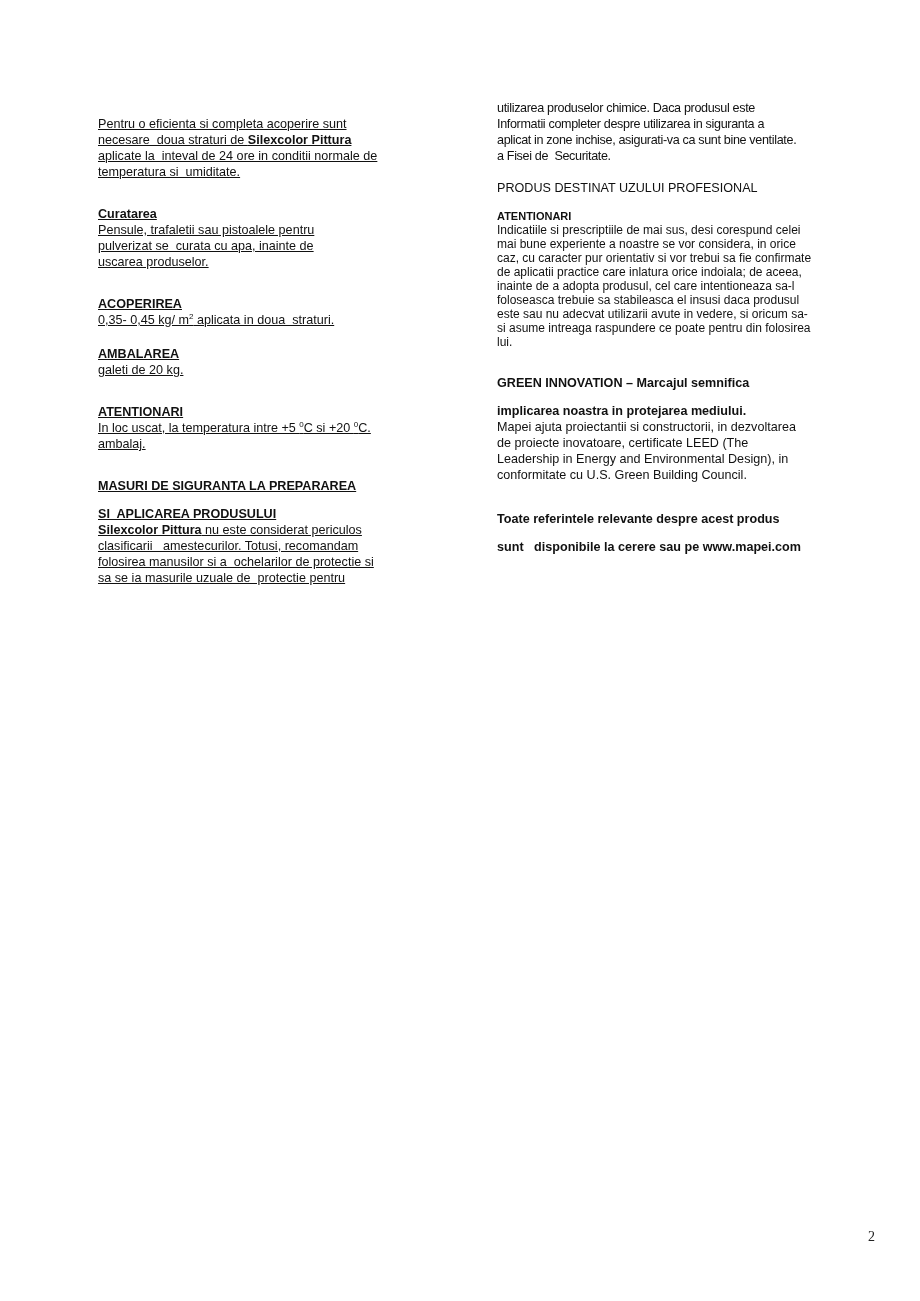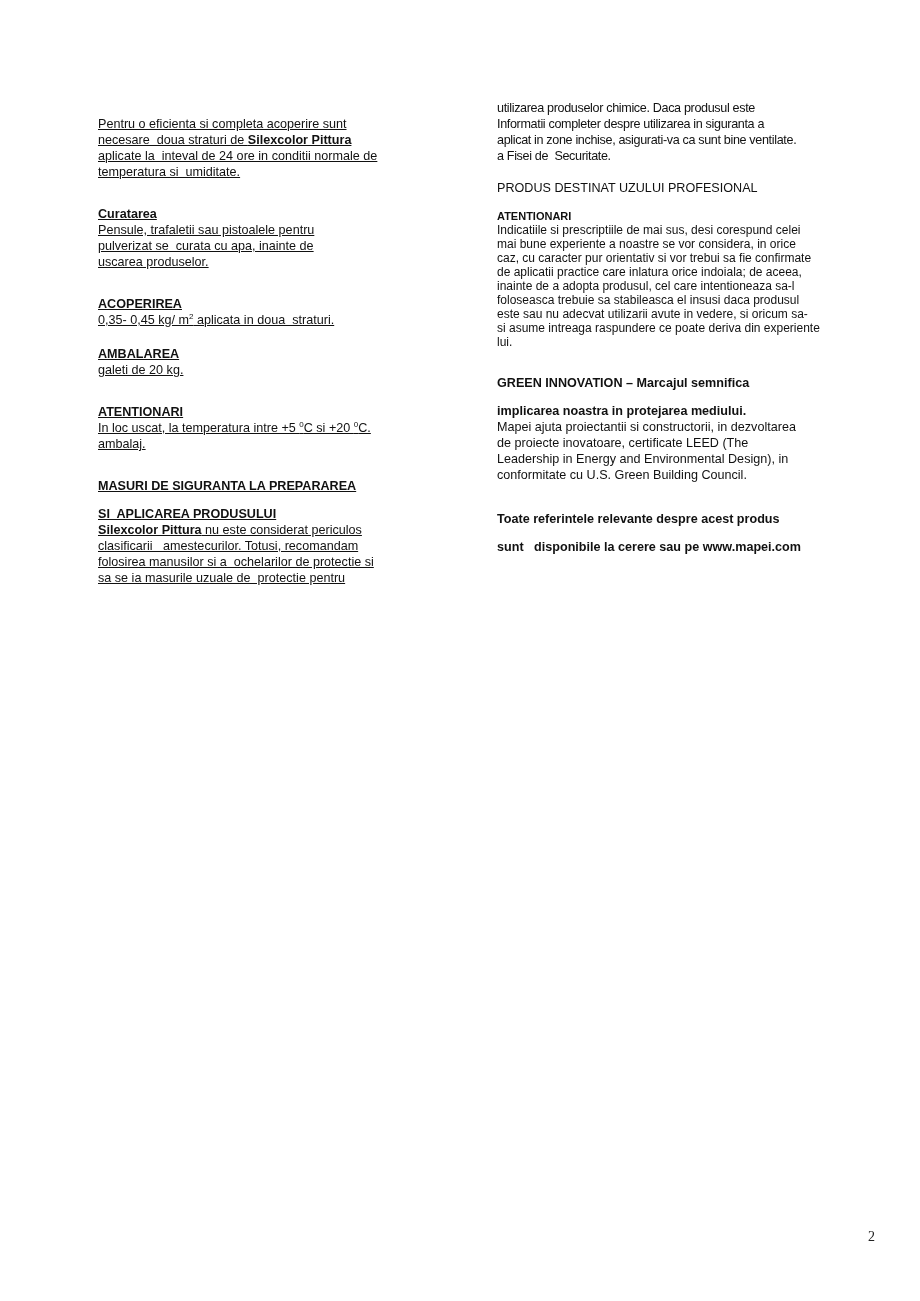--- a/index.html
+++ b/index.html
@@ -85,21 +85,21 @@
 
   <div>
     <span class="hs">ATENTIONARI</span>
     <span class="it">Indicatiile si prescriptiile de mai sus, desi corespund celei</span>
     <span class="it">mai bune experiente a noastre se vor considera, in orice</span>
     <span class="it">caz, cu caracter pur orientativ si vor trebui sa fie confirmate</span>
     <span class="it">de aplicatii practice care inlatura orice indoiala; de aceea,</span>
     <span class="it">inainte de a adopta produsul, cel care intentioneaza sa-l</span>
     <span class="it">foloseasca trebuie sa stabileasca el insusi daca produsul</span>
     <span class="it">este sau nu adecvat utilizarii avute in vedere, si oricum sa-</span>
-    <span class="it">si asume intreaga raspundere ce poate deriva din experiente</span>
+    <span class="it">si asume intreaga raspundere ce poate pentru din folosirea</span>
     <span class="it">lui.</span>
   </div>
   <div class="gap14"></div>
 
   <div>
     <span class="h">GREEN INNOVATION – Marcajul semnifica</span>
     <span class="h">implicarea noastra in protejarea mediului.</span>
     <span class="line">Mapei ajuta proiectantii si constructorii, in dezvoltarea</span>
     <span class="line">de proiecte inovatoare, certificate LEED (The</span>
     <span class="line">Leadership in Energy and Environmental Design), in</span>

